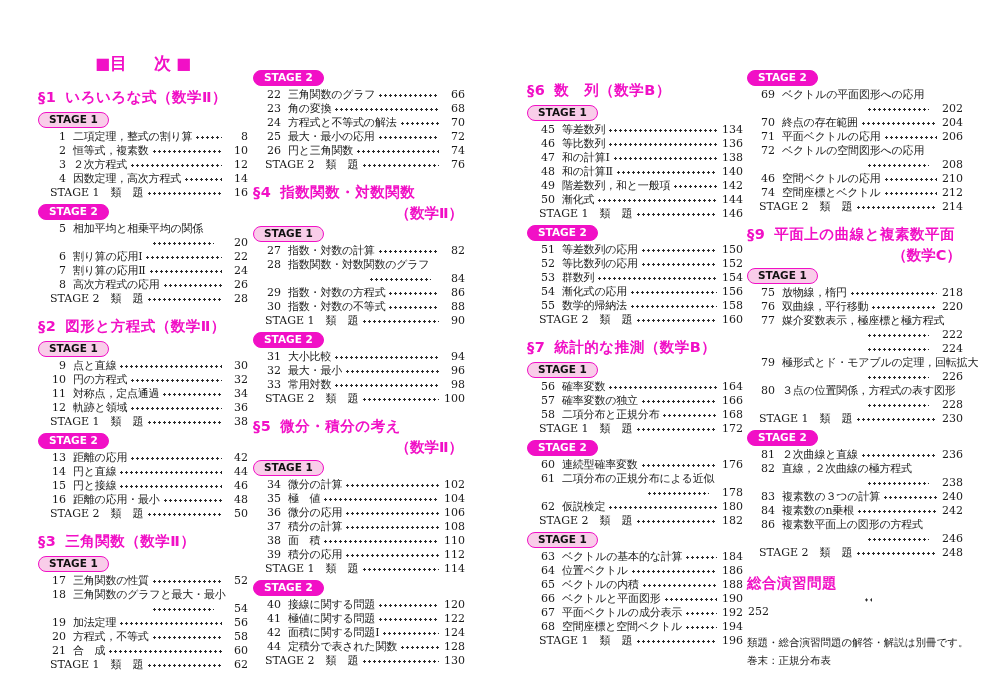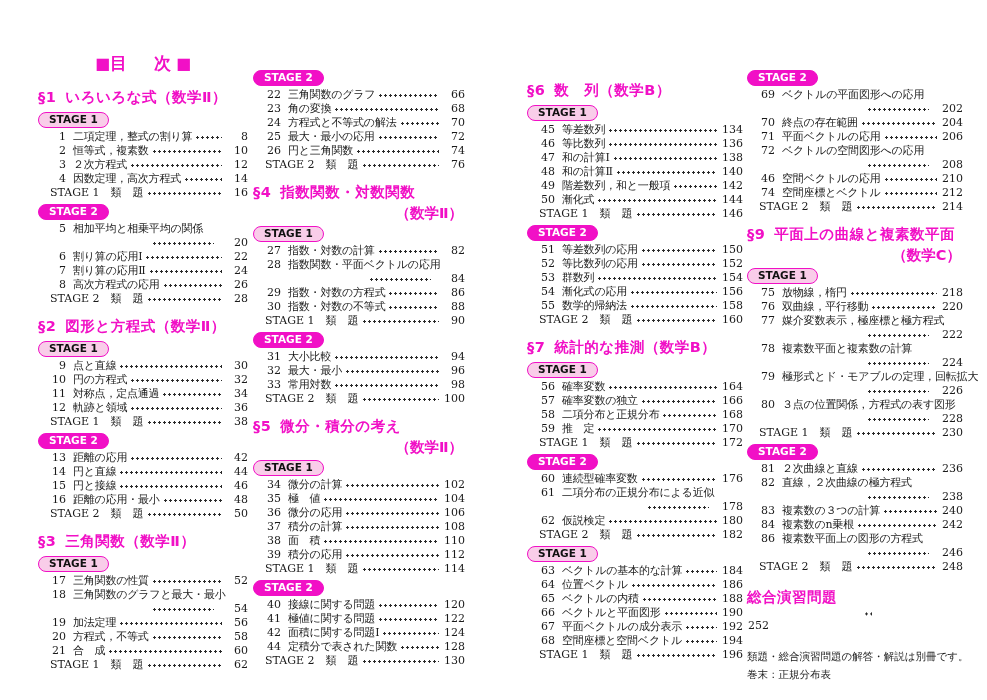--- a/index.html
+++ b/index.html
@@ -271,21 +271,21 @@
       <div class="sec-subject">（数学Ⅱ）</div>
       <div class="stage-row"><span class="stage-badge stage-1">STAGE 1</span></div>
       <div class="entry">
         <span class="num">27</span>
         <span class="etitle">指数・対数の計算</span>
         <span class="leader"></span>
         <span class="page">82</span>
       </div>
       <div class="entry">
         <span class="num">28</span>
-        <span class="etitle">指数関数・平面ベクトルの応用</span>
+        <span class="etitle">指数関数・対数関数のグラフ</span>
       </div>
       <div class="entry-cont">
         <span class="leader leader-fixed"></span>
         <span class="page">84</span>
       </div>
       <div class="entry">
         <span class="num">29</span>
         <span class="etitle">指数・対数の方程式</span>
         <span class="leader"></span>
         <span class="page">86</span>
@@ -493,26 +493,20 @@
         <span class="etitle">確率変数の独立</span>
         <span class="leader"></span>
         <span class="page">166</span>
       </div>
       <div class="entry">
         <span class="num">58</span>
         <span class="etitle">二項分布と正規分布</span>
         <span class="leader"></span>
         <span class="page">168</span>
       </div>
-      <div class="entry">
-        <span class="num">59</span>
-        <span class="etitle">推　定</span>
-        <span class="leader"></span>
-        <span class="page">170</span>
-      </div>
       <div class="entry" style="padding-left: 12px;">
         <span class="ruidai-label">STAGE 1　類　題</span>
         <span class="leader"></span>
         <span class="page">172</span>
       </div>
       <div class="stage-row"><span class="stage-badge stage-2">STAGE 2</span></div>
       <div class="entry">
         <span class="num">60</span>
         <span class="etitle">連続型確率変数</span>
         <span class="leader"></span>
@@ -642,24 +636,20 @@
         <span class="leader"></span>
         <span class="page">220</span>
       </div>
       <div class="entry">
         <span class="num">77</span>
         <span class="etitle">媒介変数表示，極座標と極方程式</span>
       </div>
       <div class="entry-cont">
         <span class="leader leader-fixed"></span>
         <span class="page">222</span>
-      </div>
-      <div class="entry">
-        <span class="num">78</span>
-        <span class="etitle">複素数平面と複素数の計算</span>
       </div>
       <div class="entry-cont">
         <span class="leader leader-fixed"></span>
         <span class="page">224</span>
       </div>
       <div class="entry">
         <span class="num">79</span>
         <span class="etitle">極形式とド・モアブルの定理，回転拡大</span>
       </div>
       <div class="entry-cont">

